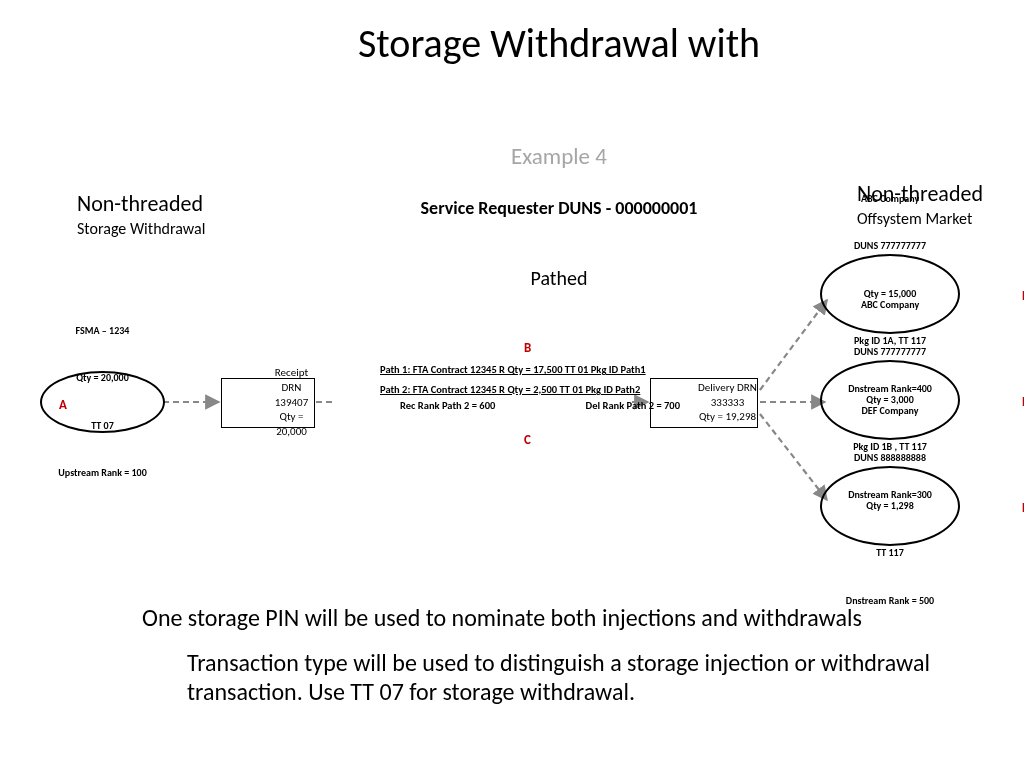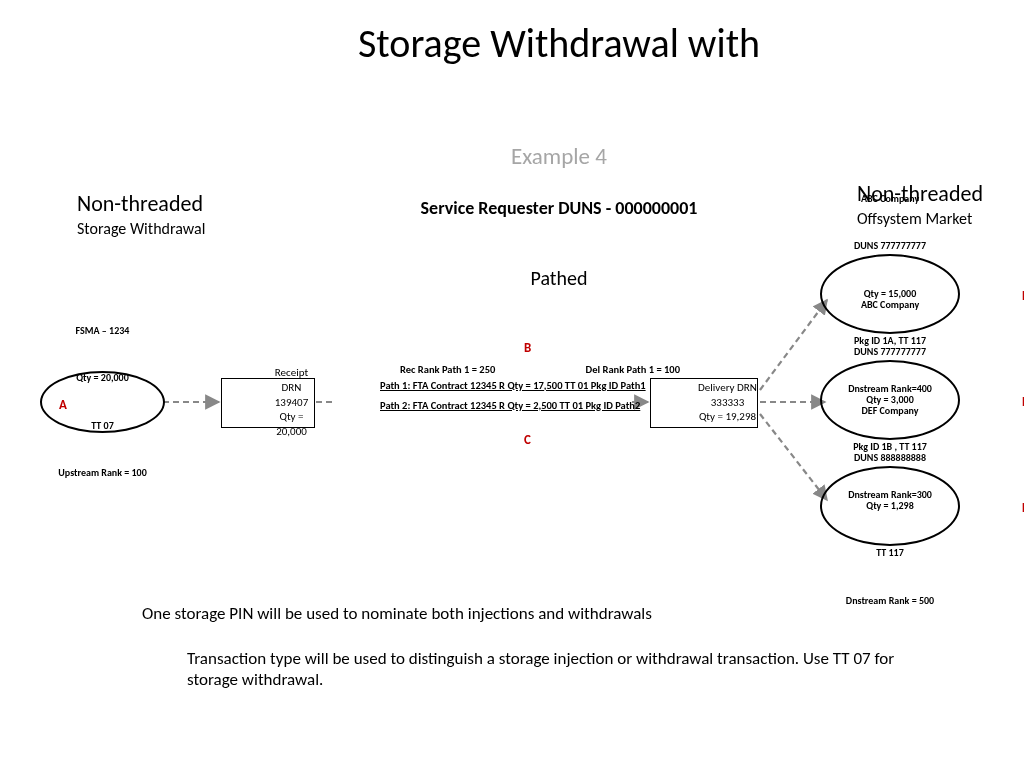--- a/index.html
+++ b/index.html
@@ -91,21 +91,21 @@
   }
   .path-row {
     display: flex;
     justify-content: space-between;
   }
   .path-underline {
     text-decoration: underline;
     display: inline-block;
   }
   .note {
-    font-size: 17px;
+    font-size: 24px;
     left: 95px;
     right: 60px;
   }
   svg.conn {
     position: absolute;
     overflow: visible;
     pointer-events: none;
   }
 </style>
 </head>
@@ -153,27 +153,27 @@
 <div class="abs red-label" style="left:12px; top:397px;">A</div>
 
 <div class="abs rect" style="left:221px; top:378px; width:94px; height:50px;">
   <span>Receipt DRN</span>
   <span>139407</span>
   <span>Qty = 20,000</span>
 </div>
 
 <div class="abs red-label" style="left:477px; top:340px;">B</div>
 <div class="abs path-block" style="left:333px; top:362px; width:300px;">
-  <div class="path-row">
-    <span style="padding-left:20px;">Rec Rank Path 1 = 250</span>
-    <span>Del Rank Path 1 = 100</span>
-  </div>
   <div class="path-underline">Path 1:   FTA  Contract  12345  R Qty = 17,500  TT 01  Pkg ID Path1</div>
   <div style="height:4px"></div>
   <div class="path-underline">Path 2:    FTA  Contract  12345 R Qty = 2,500  TT 01  Pkg ID Path2</div>
+  <div class="path-row">
+    <span style="padding-left:20px;">Rec Rank Path 2 = 600</span>
+    <span>Del Rank Path 2 = 700</span>
+  </div>
 </div>
 <div class="abs red-label" style="left:477px; top:432px;">C</div>
 
 <div class="abs rect" style="left:650px; top:378px; width:108px; height:50px;">
   <span>Delivery DRN</span>
   <span>333333</span>
   <span>Qty = 19,298</span>
 </div>
 
 <div class="abs ellipse" style="left:820px; top:254px; width:140px; height:80px;">

